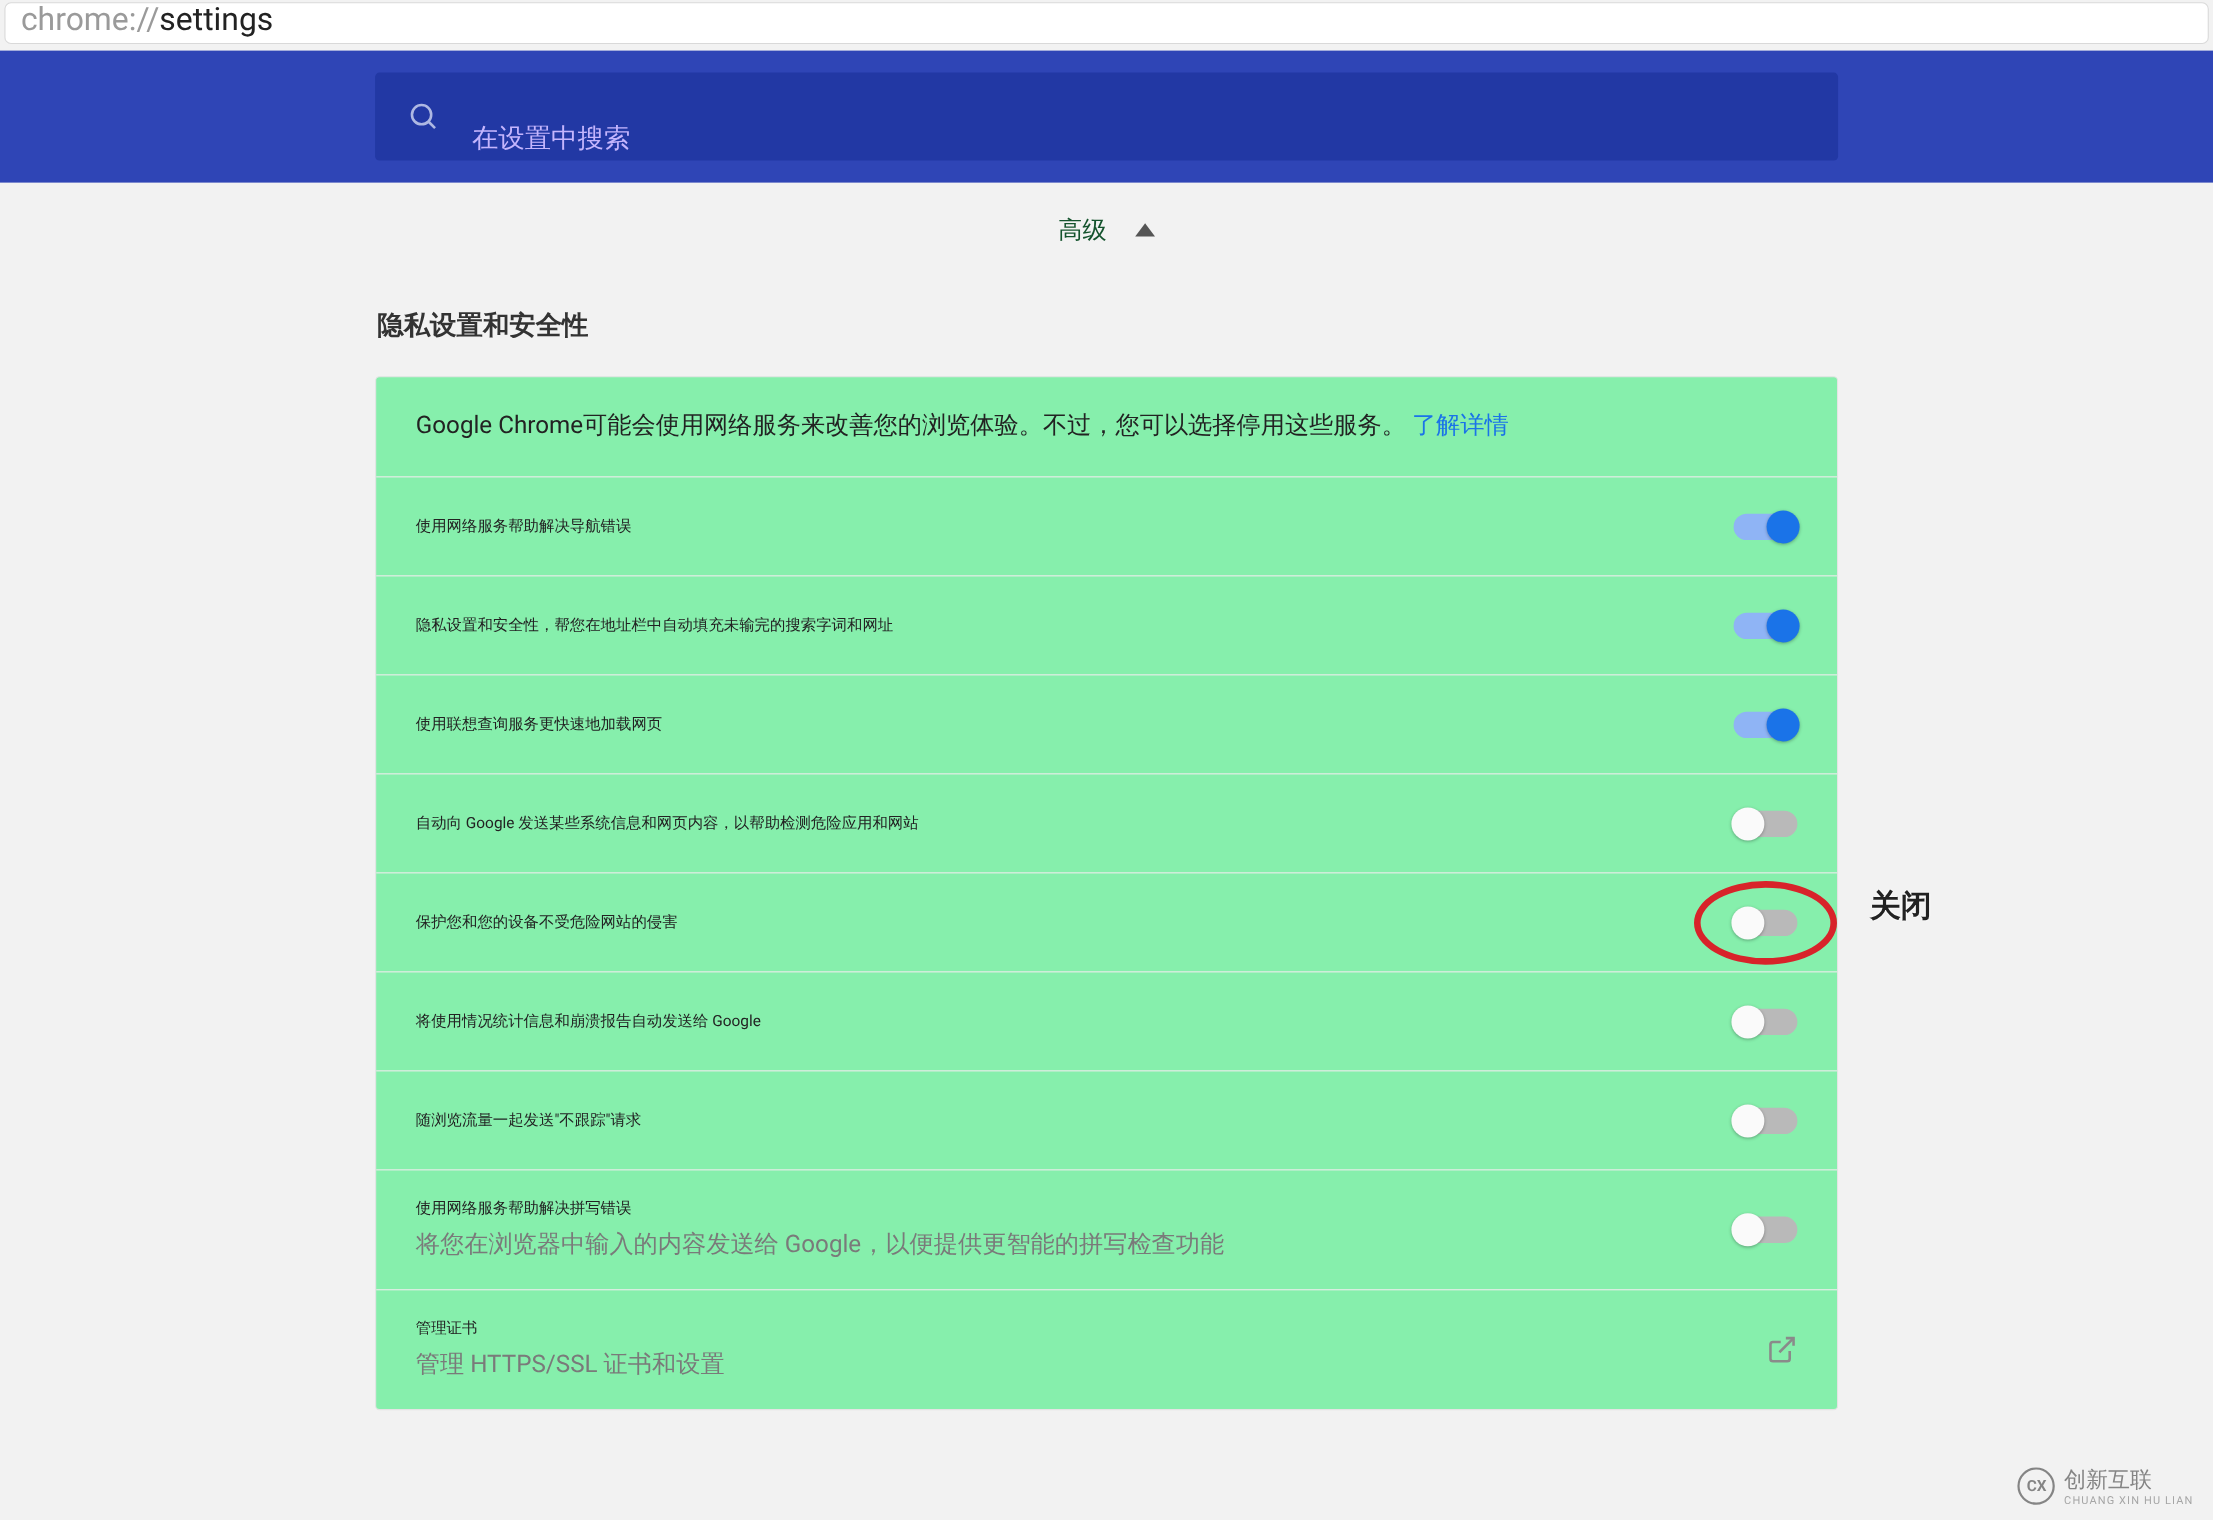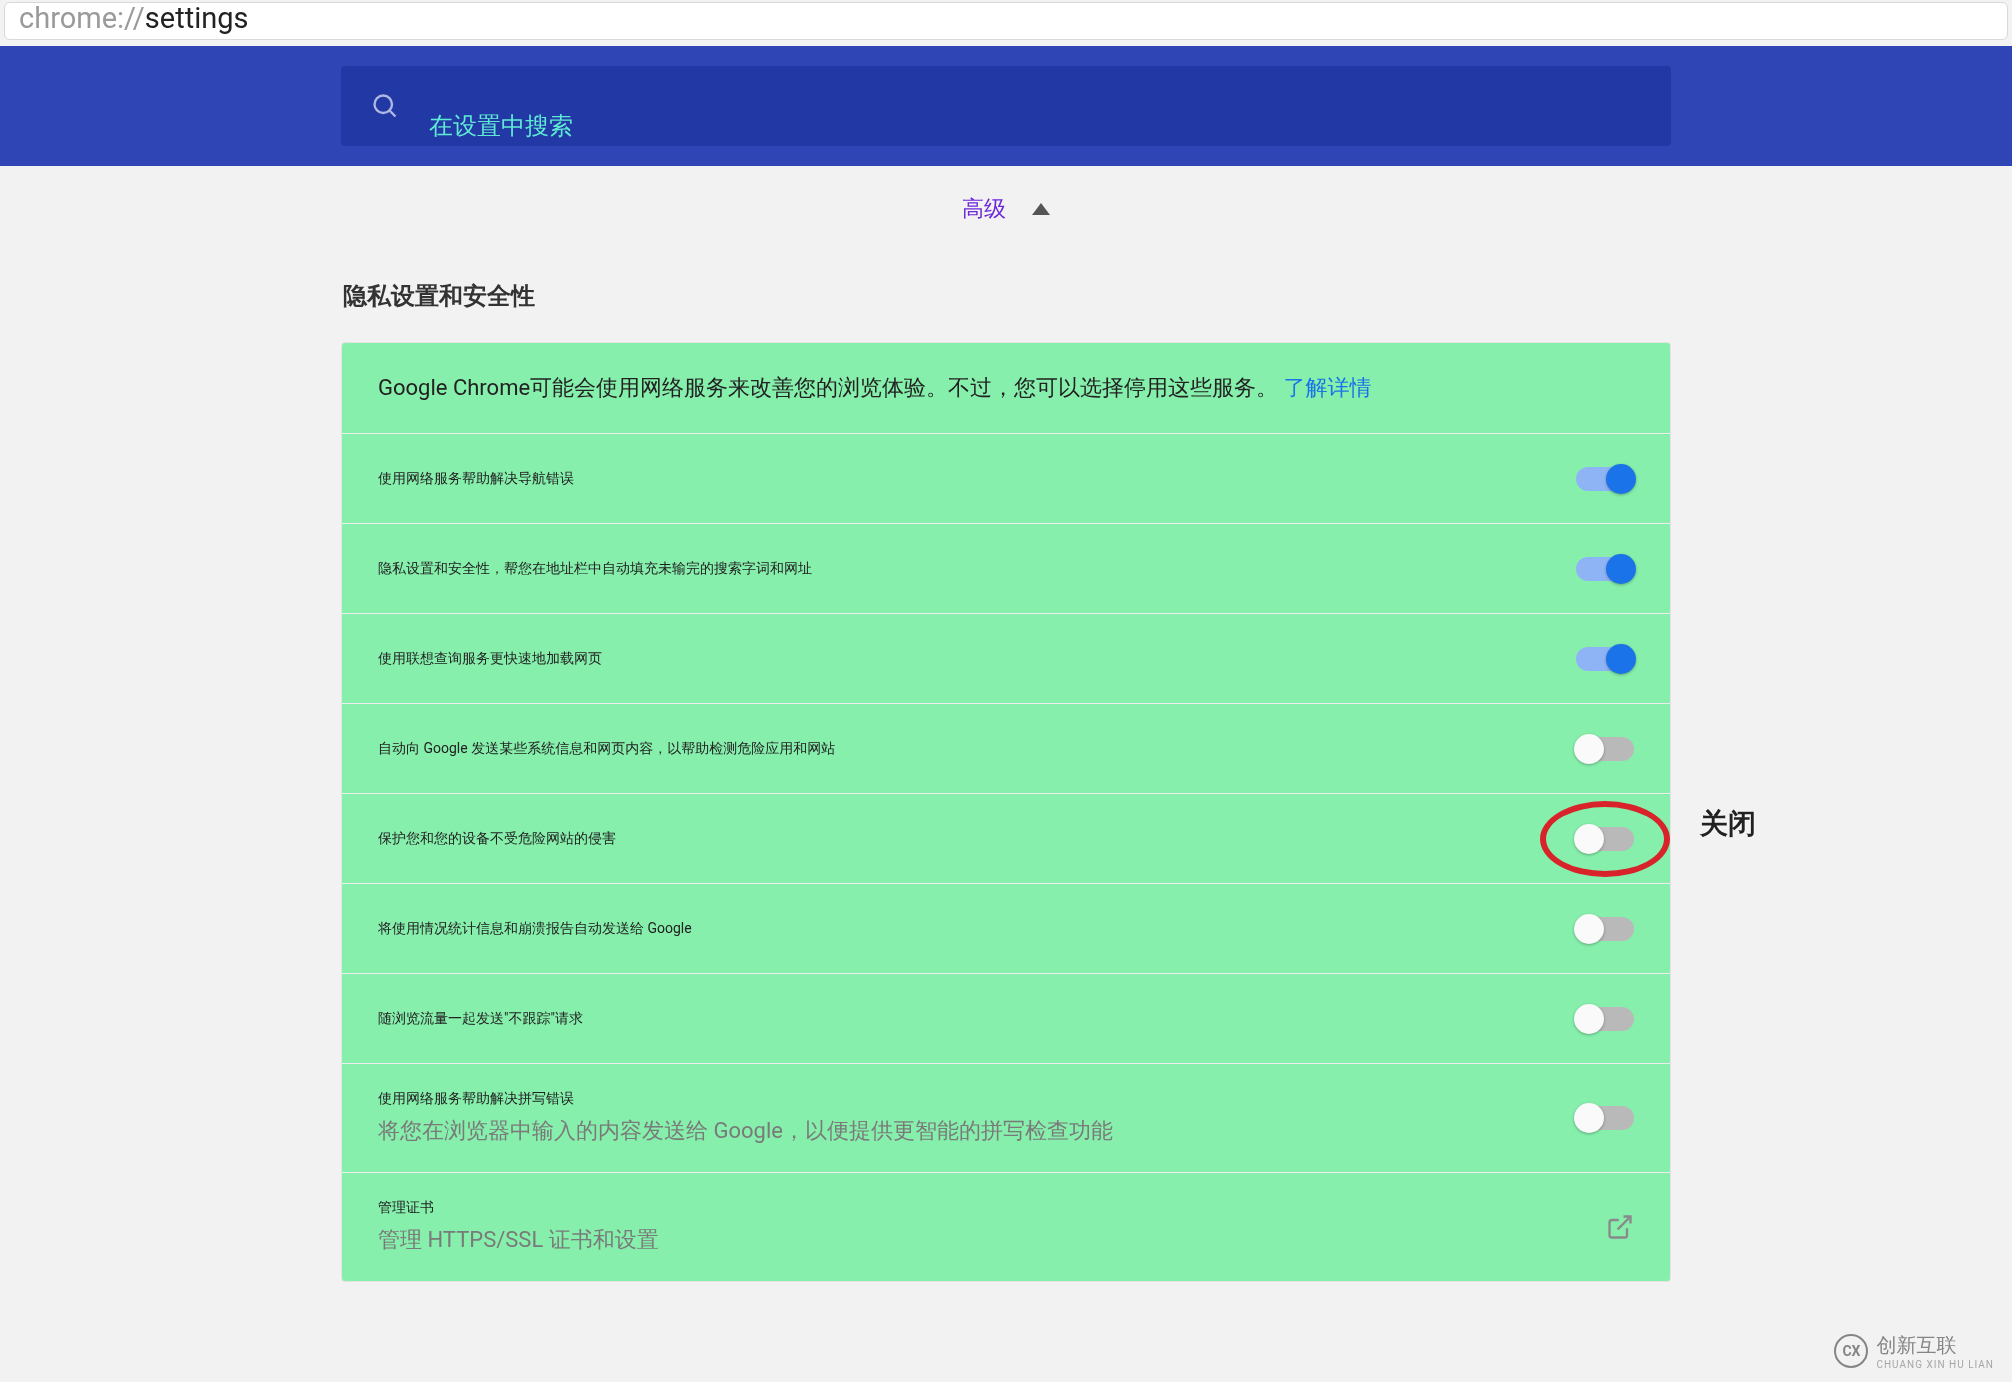--- a/index.html
+++ b/index.html
@@ -45,35 +45,35 @@
     display: flex;
     align-items: center;
     padding: 0 30px;
     gap: 30px;
   }
   .search-icon {
     width: 28px; height: 28px;
     flex-shrink: 0;
   }
   .search-placeholder {
-    color: #5eead4;
+    color: #c4b5fd;
     font-size: 24px;
     flex: 1;
     margin-top: 40px;
   }
 
   
   .advanced-toggle {
     display: flex;
     align-items: center;
     justify-content: center;
     gap: 26px;
     padding: 28px 16px;
     font-size: 22px;
-    color: #6d28d9;
+    color: #14532d;
     cursor: pointer;
   }
   .triangle-up {
     width: 0; height: 0;
     border-left: 9px solid transparent;
     border-right: 9px solid transparent;
     border-bottom: 12px solid #555;
   }
 
   

